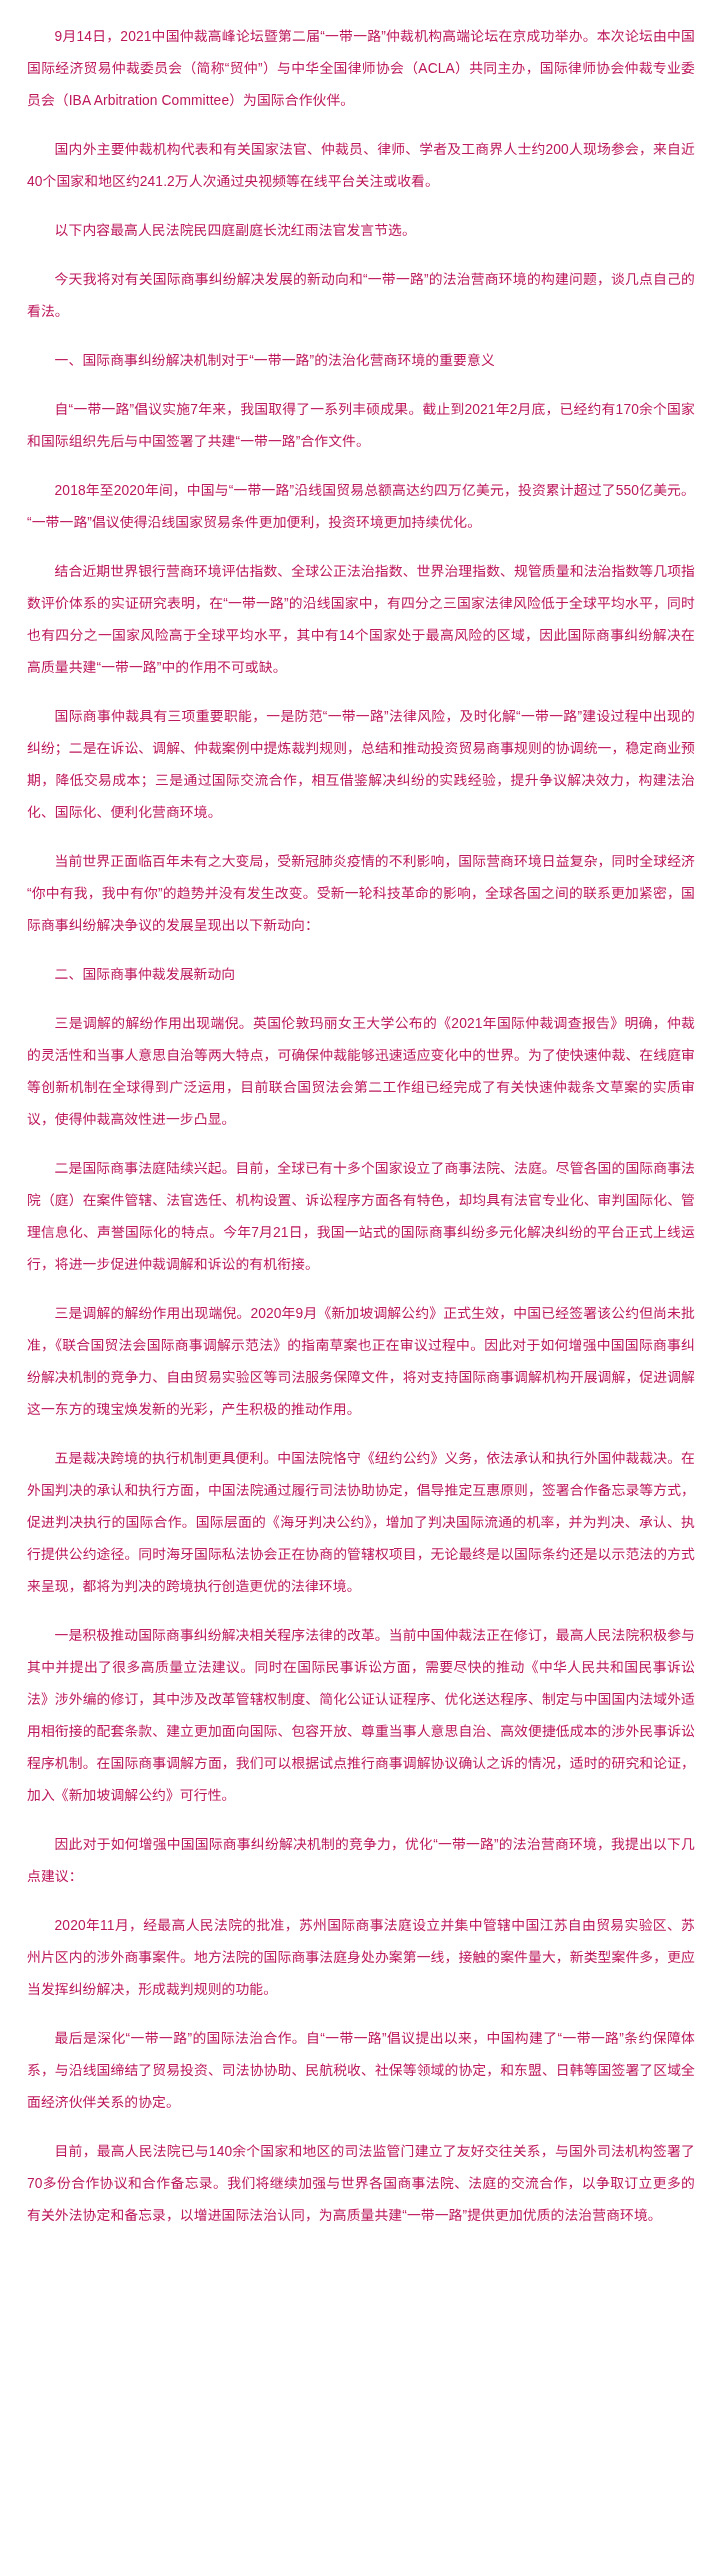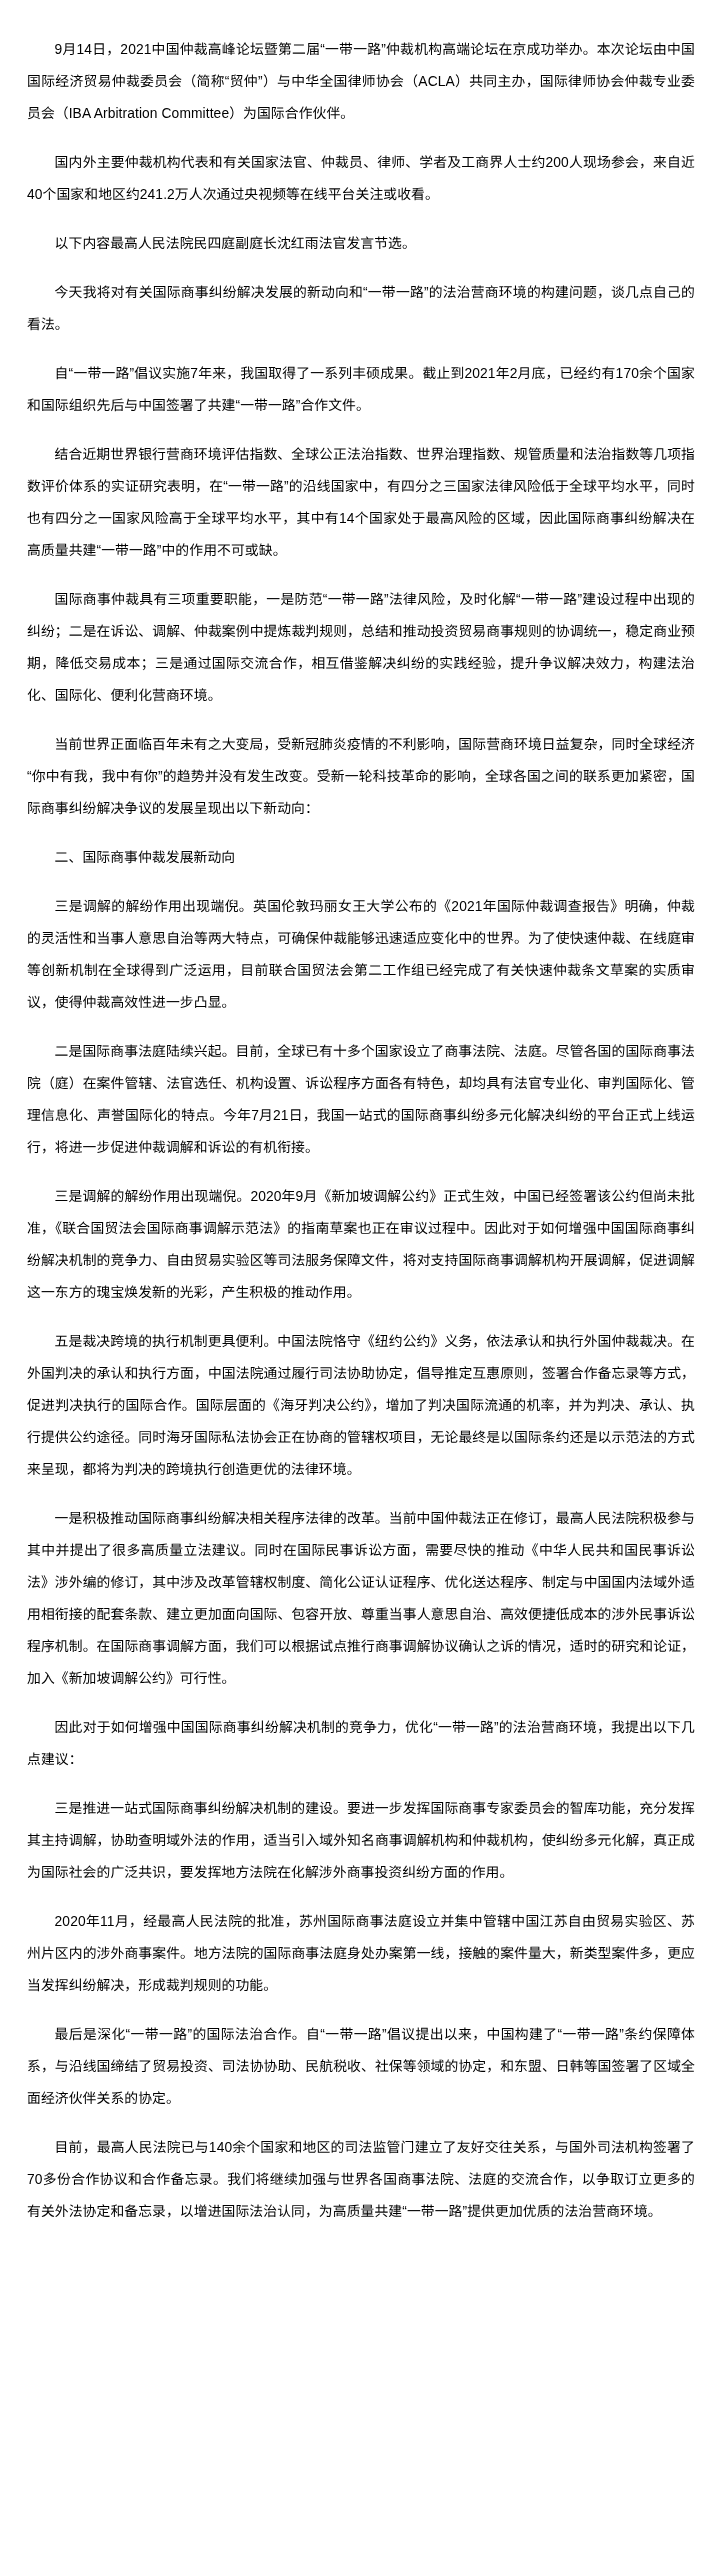--- a/index.html
+++ b/index.html
@@ -20,53 +20,54 @@
     position: relative;
     box-sizing: border-box;
     padding: 17px 27px 0 27px;
   }
   .article {
     display: block;
   }
   .para {
     font-size: 13.8px;
     line-height: 32px;
-    color: #000000;
+    color: #be185d;
     text-align: justify;
     text-justify: inter-ideograph;
     text-indent: 2em;
-    margin: 17px 0 17px 0;
+    margin: 4px 0 17px 0;
     letter-spacing: 0.1px;
     word-break: break-all;
   }
   .para.heading {
     text-indent: 2em;
   }
 </style>
 </head>
 <body>
 
 <div id="page">
 
   <article class="article">
     <p class="para">9月14日，2021中国仲裁高峰论坛暨第二届“一带一路”仲裁机构高端论坛在京成功举办。本次论坛由中国国际经济贸易仲裁委员会（简称“贸仲”）与中华全国律师协会（ACLA）共同主办，国际律师协会仲裁专业委员会（IBA Arbitration Committee）为国际合作伙伴。</p>
     <p class="para">国内外主要仲裁机构代表和有关国家法官、仲裁员、律师、学者及工商界人士约200人现场参会，来自近40个国家和地区约241.2万人次通过央视频等在线平台关注或收看。</p>
     <p class="para">以下内容最高人民法院民四庭副庭长沈红雨法官发言节选。</p>
     <p class="para">今天我将对有关国际商事纠纷解决发展的新动向和“一带一路”的法治营商环境的构建问题，谈几点自己的看法。</p>
+    <p class="para heading">一、国际商事纠纷解决机制对于“一带一路”的法治化营商环境的重要意义</p>
     <p class="para">自“一带一路”倡议实施7年来，我国取得了一系列丰硕成果。截止到2021年2月底，已经约有170余个国家和国际组织先后与中国签署了共建“一带一路”合作文件。</p>
+    <p class="para">2018年至2020年间，中国与“一带一路”沿线国贸易总额高达约四万亿美元，投资累计超过了550亿美元。“一带一路”倡议使得沿线国家贸易条件更加便利，投资环境更加持续优化。</p>
     <p class="para">结合近期世界银行营商环境评估指数、全球公正法治指数、世界治理指数、规管质量和法治指数等几项指数评价体系的实证研究表明，在“一带一路”的沿线国家中，有四分之三国家法律风险低于全球平均水平，同时也有四分之一国家风险高于全球平均水平，其中有14个国家处于最高风险的区域，因此国际商事纠纷解决在高质量共建“一带一路”中的作用不可或缺。</p>
     <p class="para">国际商事仲裁具有三项重要职能，一是防范“一带一路”法律风险，及时化解“一带一路”建设过程中出现的纠纷；二是在诉讼、调解、仲裁案例中提炼裁判规则，总结和推动投资贸易商事规则的协调统一，稳定商业预期，降低交易成本；三是通过国际交流合作，相互借鉴解决纠纷的实践经验，提升争议解决效力，构建法治化、国际化、便利化营商环境。</p>
     <p class="para">当前世界正面临百年未有之大变局，受新冠肺炎疫情的不利影响，国际营商环境日益复杂，同时全球经济“你中有我，我中有你”的趋势并没有发生改变。受新一轮科技革命的影响，全球各国之间的联系更加紧密，国际商事纠纷解决争议的发展呈现出以下新动向：</p>
     <p class="para heading">二、国际商事仲裁发展新动向</p>
     <p class="para">三是调解的解纷作用出现端倪。英国伦敦玛丽女王大学公布的《2021年国际仲裁调查报告》明确，仲裁的灵活性和当事人意思自治等两大特点，可确保仲裁能够迅速适应变化中的世界。为了使快速仲裁、在线庭审等创新机制在全球得到广泛运用，目前联合国贸法会第二工作组已经完成了有关快速仲裁条文草案的实质审议，使得仲裁高效性进一步凸显。</p>
     <p class="para">二是国际商事法庭陆续兴起。目前，全球已有十多个国家设立了商事法院、法庭。尽管各国的国际商事法院（庭）在案件管辖、法官选任、机构设置、诉讼程序方面各有特色，却均具有法官专业化、审判国际化、管理信息化、声誉国际化的特点。今年7月21日，我国一站式的国际商事纠纷多元化解决纠纷的平台正式上线运行，将进一步促进仲裁调解和诉讼的有机衔接。</p>
     <p class="para">三是调解的解纷作用出现端倪。2020年9月《新加坡调解公约》正式生效，中国已经签署该公约但尚未批准，《联合国贸法会国际商事调解示范法》的指南草案也正在审议过程中。因此对于如何增强中国国际商事纠纷解决机制的竞争力、自由贸易实验区等司法服务保障文件，将对支持国际商事调解机构开展调解，促进调解这一东方的瑰宝焕发新的光彩，产生积极的推动作用。</p>
     <p class="para">五是裁决跨境的执行机制更具便利。中国法院恪守《纽约公约》义务，依法承认和执行外国仲裁裁决。在外国判决的承认和执行方面，中国法院通过履行司法协助协定，倡导推定互惠原则，签署合作备忘录等方式，促进判决执行的国际合作。国际层面的《海牙判决公约》，增加了判决国际流通的机率，并为判决、承认、执行提供公约途径。同时海牙国际私法协会正在协商的管辖权项目，无论最终是以国际条约还是以示范法的方式来呈现，都将为判决的跨境执行创造更优的法律环境。</p>
     <p class="para">一是积极推动国际商事纠纷解决相关程序法律的改革。当前中国仲裁法正在修订，最高人民法院积极参与其中并提出了很多高质量立法建议。同时在国际民事诉讼方面，需要尽快的推动《中华人民共和国民事诉讼法》涉外编的修订，其中涉及改革管辖权制度、简化公证认证程序、优化送达程序、制定与中国国内法域外适用相衔接的配套条款、建立更加面向国际、包容开放、尊重当事人意思自治、高效便捷低成本的涉外民事诉讼程序机制。在国际商事调解方面，我们可以根据试点推行商事调解协议确认之诉的情况，适时的研究和论证，加入《新加坡调解公约》可行性。</p>
     <p class="para">因此对于如何增强中国国际商事纠纷解决机制的竞争力，优化“一带一路”的法治营商环境，我提出以下几点建议：</p>
-    <p class="para">三是推进一站式国际商事纠纷解决机制的建设。要进一步发挥国际商事专家委员会的智库功能，充分发挥其主持调解，协助查明域外法的作用，适当引入域外知名商事调解机构和仲裁机构，使纠纷多元化解，真正成为国际社会的广泛共识，要发挥地方法院在化解涉外商事投资纠纷方面的作用。</p>
     <p class="para">2020年11月，经最高人民法院的批准，苏州国际商事法庭设立并集中管辖中国江苏自由贸易实验区、苏州片区内的涉外商事案件。地方法院的国际商事法庭身处办案第一线，接触的案件量大，新类型案件多，更应当发挥纠纷解决，形成裁判规则的功能。</p>
     <p class="para">最后是深化“一带一路”的国际法治合作。自“一带一路”倡议提出以来，中国构建了“一带一路”条约保障体系，与沿线国缔结了贸易投资、司法协协助、民航税收、社保等领域的协定，和东盟、日韩等国签署了区域全面经济伙伴关系的协定。</p>
     <p class="para">目前，最高人民法院已与140余个国家和地区的司法监管门建立了友好交往关系，与国外司法机构签署了70多份合作协议和合作备忘录。我们将继续加强与世界各国商事法院、法庭的交流合作，以争取订立更多的有关外法协定和备忘录，以增进国际法治认同，为高质量共建“一带一路”提供更加优质的法治营商环境。</p>
   </article>
 
 </div>
 
 
 </body></html>

